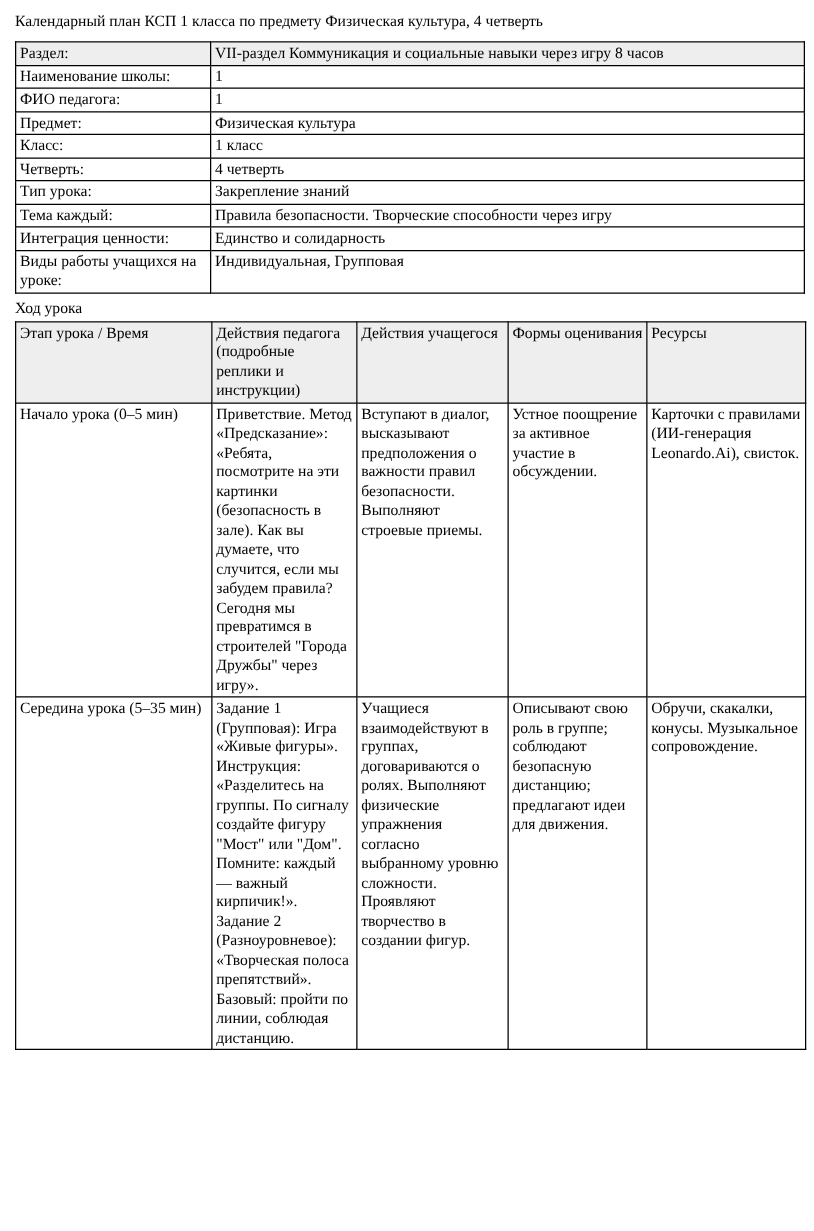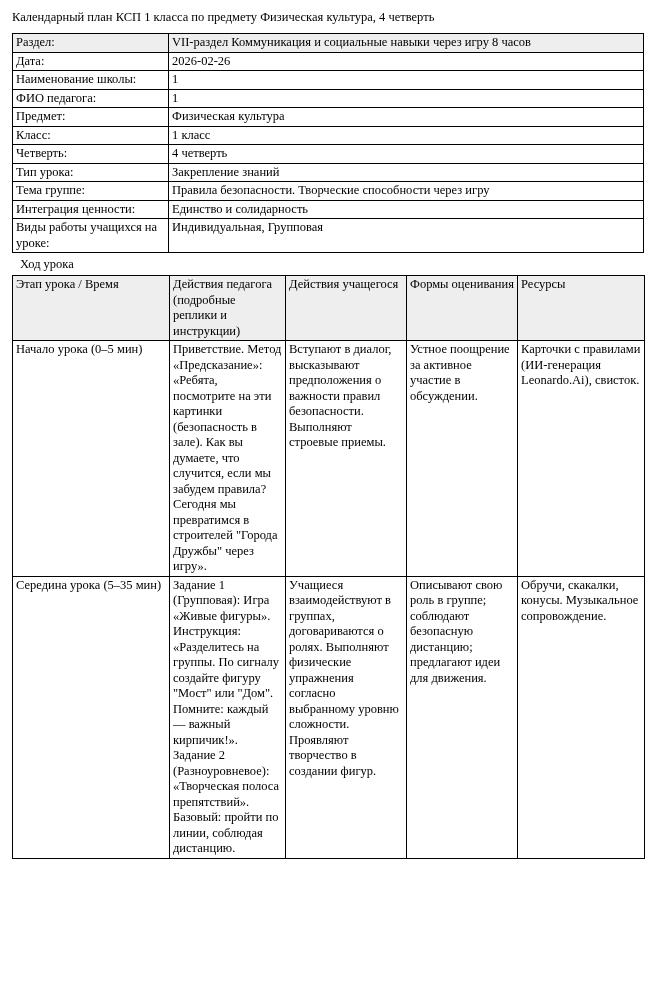--- a/index.html
+++ b/index.html
@@ -34,21 +34,21 @@
     text-align: left;
     font-weight: normal;
     font-size: 12.5px;
     line-height: 15.5px;
     padding: 1px 3px 1px 3px;
     overflow: hidden;
   }
   .info-table col.c-label { width: 156px; }
   tr.hdr td, tr.hdr th { background: #eeeeee; }
   .section-label {
-    margin: 2px 0 2px 20px;
+    margin: 2px 0 2px 12px;
     font-size: 12.5px;
     line-height: 18px;
   }
   .lesson-table col.c1 { width: 157px; }
   .lesson-table col.c2 { width: 116px; }
   .lesson-table col.c3 { width: 121px; }
   .lesson-table col.c4 { width: 111px; }
   .lesson-table col.c5 { width: 127px; }
 </style>
 </head>
@@ -62,24 +62,20 @@
     <colgroup>
         <col class="c-label">
         <col>
       </colgroup>
     <tbody>
       <tr class="hdr">
         <td>Раздел:</td>
         <td>VII-раздел Коммуникация и социальные навыки через игру 8 часов</td>
       </tr>
       <tr>
-        <td>Дата:</td>
-        <td>2026-02-26</td>
-      </tr>
-      <tr>
         <td>Наименование школы:</td>
         <td>1</td>
       </tr>
       <tr>
         <td>ФИО педагога:</td>
         <td>1</td>
       </tr>
       <tr>
         <td>Предмет:</td>
         <td>Физическая культура</td>
@@ -90,21 +86,21 @@
       </tr>
       <tr>
         <td>Четверть:</td>
         <td>4 четверть</td>
       </tr>
       <tr>
         <td>Тип урока:</td>
         <td>Закрепление знаний</td>
       </tr>
       <tr>
-        <td>Тема группе:</td>
+        <td>Тема каждый:</td>
         <td>Правила безопасности. Творческие способности через игру</td>
       </tr>
       <tr>
         <td>Интеграция ценности:</td>
         <td>Единство и солидарность</td>
       </tr>
       <tr>
         <td>Виды работы учащихся на уроке:</td>
         <td>Индивидуальная, Групповая</td>
       </tr>

